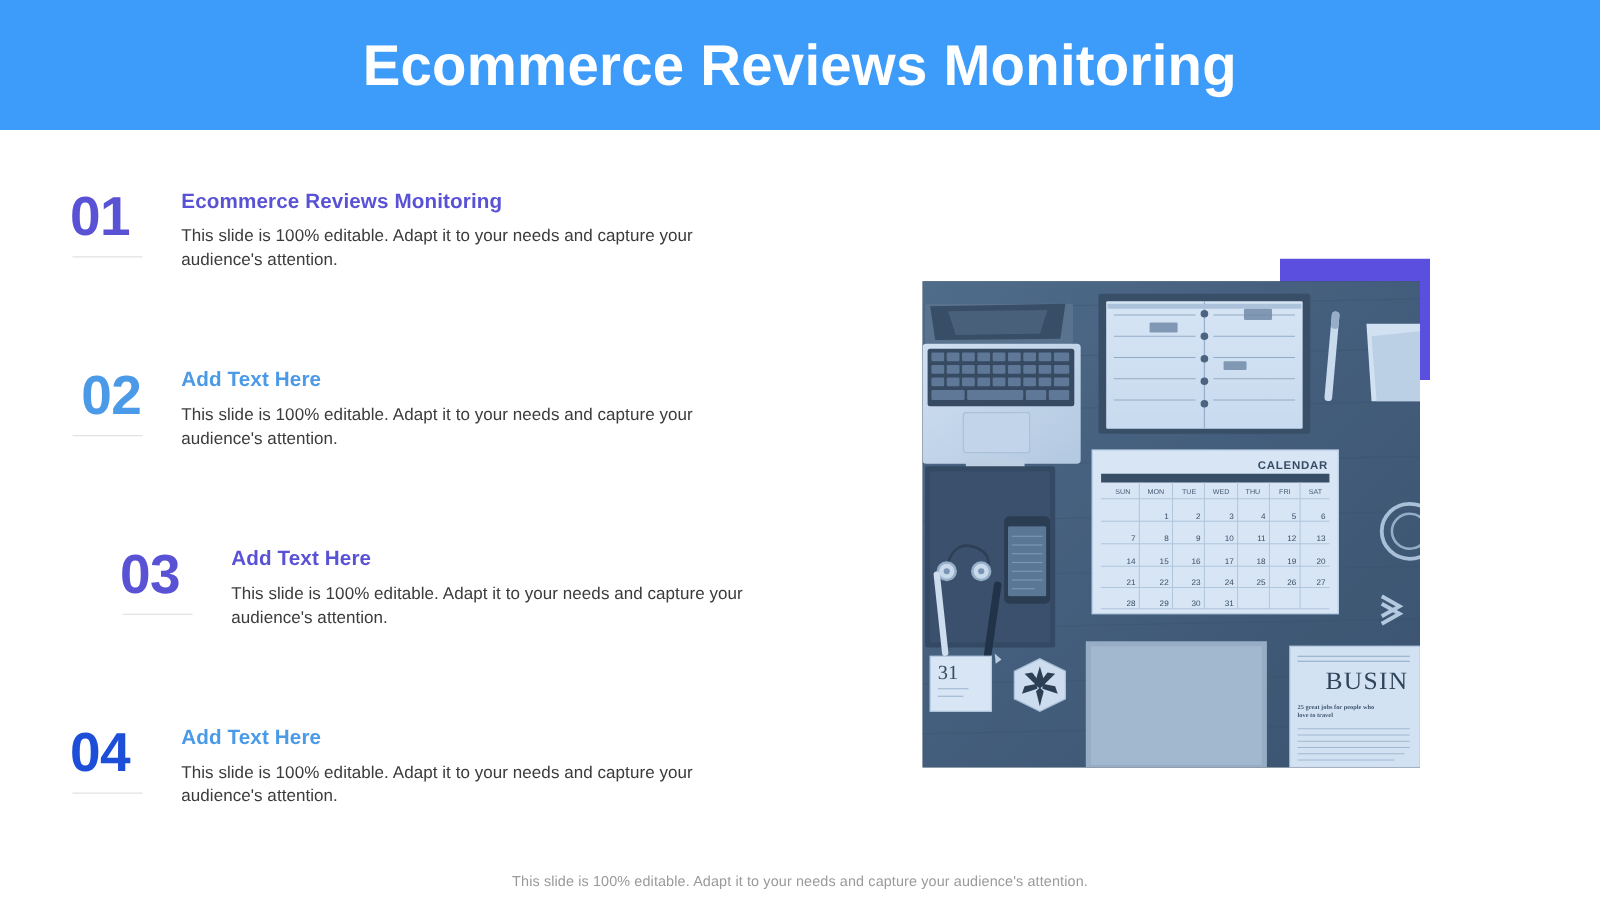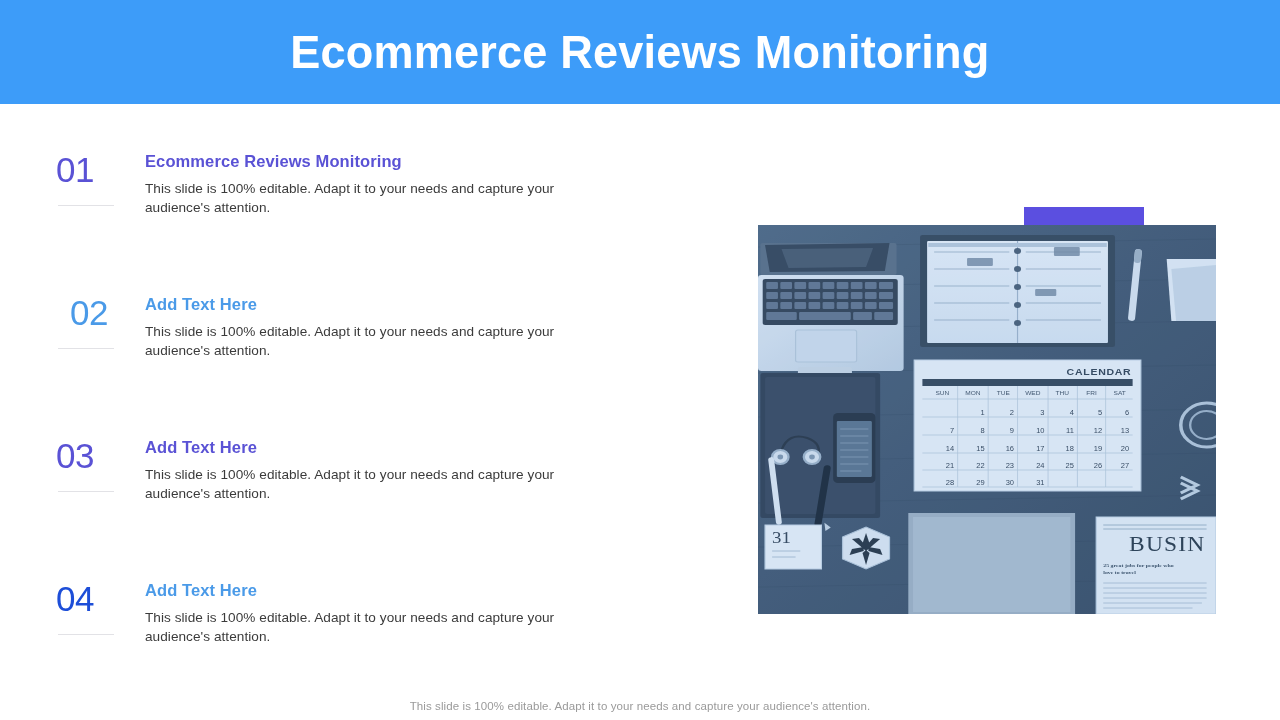--- a/index.html
+++ b/index.html
@@ -26,21 +26,21 @@
     transform:scaleX(0.98);
     white-space:nowrap;
   }
 
   
   .list { position:absolute; left:0; top:104px; width:660px; height:580px; }
   .list-item { position:absolute; left:56px; width:600px; height:110px; }
   .item-num {
     position:absolute; left:0; top:0;
     width:66px;
-    font-size:35px; font-weight:normal;
+    font-size:44px; font-weight:bold;
     letter-spacing:-0.5px;
     line-height:1;
   }
   .item-rule {
     position:absolute; left:2px; top:53px;
     width:56px; height:1px;
     background:#e2e2e6;
   }
   .item-body { position:absolute; left:89px; top:0; width:470px; }
   .item-head {
@@ -58,24 +58,23 @@
 
   
   .media { position:absolute; left:738px; top:207px; width:406px; height:407px; }
   .accent-square {
     position:absolute; right:0; top:0;
     width:120px; height:97px;
     background:#5b4fe0;
   }
   .photo {
     position:absolute; left:0; top:18px;
-    width:458px; height:389px;
+    width:398px; height:389px;
     overflow:hidden;
     background:#3c5168;
-    margin-left:20px;
   }
   .photo svg { display:block; width:100%; height:100%; }
 
   
   .footer {
     position:absolute; left:0; bottom:8px; width:1280px;
     text-align:center;
     font-size:11.5px;
     color:#9a9a9a;
     letter-spacing:0.1px;
@@ -103,21 +102,21 @@
 
     <div class="list-item" style="top:191px;">
       <div class="item-num" style="color:#4a9ae8;text-align:center;">02</div>
       <div class="item-rule"></div>
       <div class="item-body">
         <div class="item-head" style="color:#4a9ae8;">Add Text Here</div>
         <div class="item-text">This slide is 100% editable. Adapt it to your needs and capture your audience's attention.</div>
       </div>
     </div>
 
-    <div class="list-item" style="top:334px;">
+    <div class="list-item" style="top:334px;margin-left:40px;">
       <div class="item-num" style="color:#5a52d5;">03</div>
       <div class="item-rule"></div>
       <div class="item-body">
         <div class="item-head" style="color:#5a52d5;">Add Text Here</div>
         <div class="item-text">This slide is 100% editable. Adapt it to your needs and capture your audience's attention.</div>
       </div>
     </div>
 
     <div class="list-item" style="top:477px;">
       <div class="item-num" style="color:#1d4ed8;">04</div>

